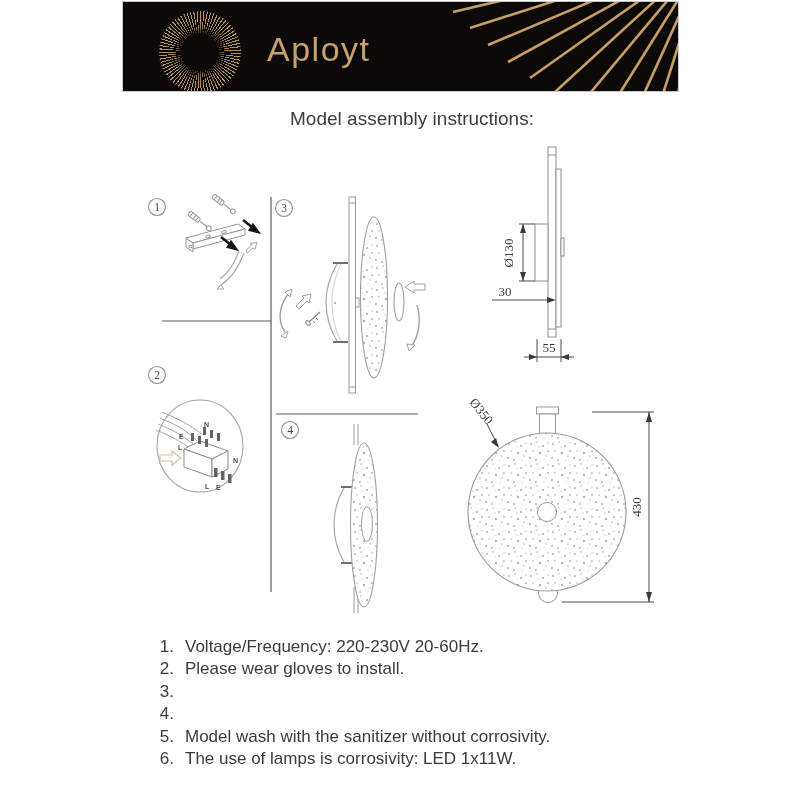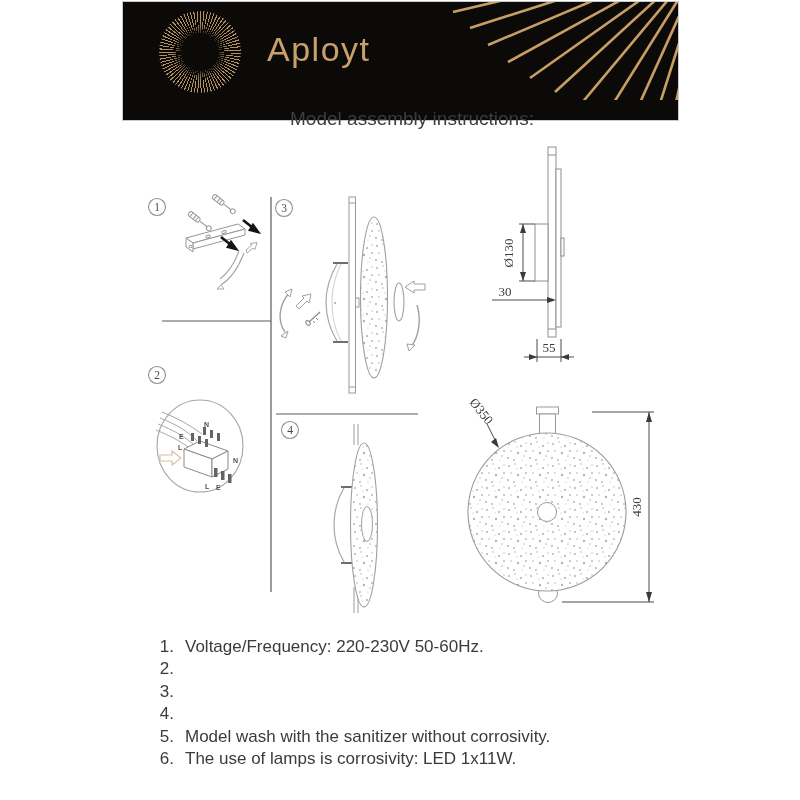--- a/index.html
+++ b/index.html
@@ -1,19 +1,19 @@
 <!DOCTYPE html>
 <html><head>
 <meta charset="utf-8">
 <style>
   html,body{margin:0;padding:0;}
   body{width:800px;height:800px;background:#ffffff;position:relative;overflow:hidden;
        font-family:"Liberation Sans",sans-serif;}
   
-  .banner{position:absolute;left:123px;top:2px;width:555px;height:118px;background:#0c0a08;
+  .banner{position:absolute;left:123px;top:2px;width:555px;height:89px;background:#0c0a08;
           overflow:hidden;box-shadow:0 0 0 1px #c9c9c9;}
   .starburst{position:absolute;left:36px;top:9px;width:82px;height:82px;}
   .starburst .rays{position:absolute;inset:0;border-radius:50%;
           background:repeating-conic-gradient(#c7a06c 0deg 1.6deg,#0c0a08 1.6deg 4.8deg);
           opacity:.9;}
   .starburst .hole{position:absolute;left:50%;top:50%;width:38px;height:38px;
           transform:translate(-50%,-50%);border-radius:50%;background:#0c0a08;
           box-shadow:0 0 7px 4px rgba(12,10,8,.85);}
   .brand{position:absolute;left:144px;top:28px;font-size:34px;letter-spacing:1.5px;
          color:#c7a06c;font-weight:400;}
@@ -284,24 +284,25 @@
     </g>
     <path d="M649,412 L646,422 L652,422 Z" fill="#3a3a3a"></path>
     <path d="M649,602 L646,592 L652,592 Z" fill="#3a3a3a"></path>
     <text class="dimtxt" x="641" y="507" text-anchor="middle" transform="rotate(-90 641 507)">430</text>
   </g>
 </svg>
 
 <div class="inst">
   <div class="row">
     <span class="num">1.</span>
-    <span>Voltage/Frequency: 220-230V 50-60Hz.</span>
+    <span>Voltage/Frequency: 220-230V 20-60Hz.</span>
   </div>
   <div class="row">
     <span class="num">2.</span>
+    <span>Please wear gloves to install.</span>
   </div>
   <div class="row">
     <span class="num">3.</span>
   </div>
   <div class="row">
     <span class="num">4.</span>
   </div>
   <div class="row">
     <span class="num">5.</span>
     <span>Model wash with the sanitizer without corrosivity.</span>

